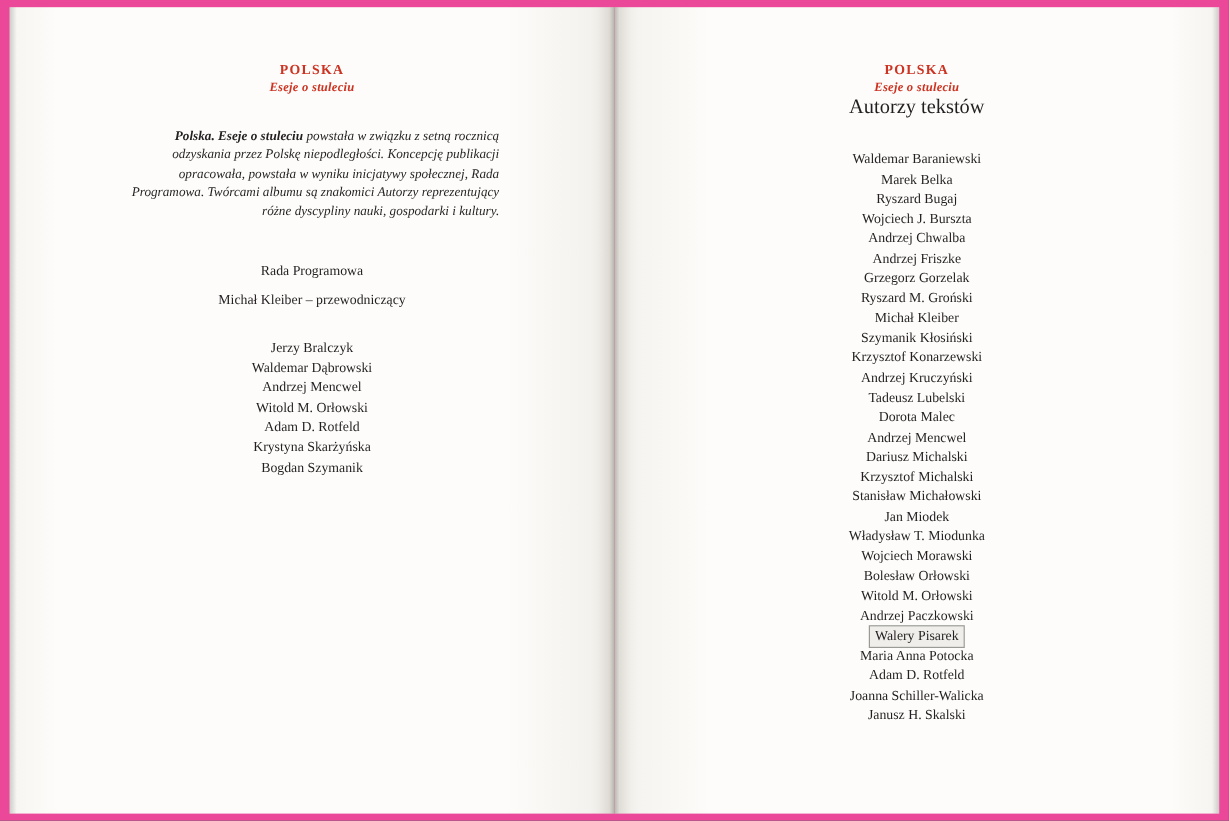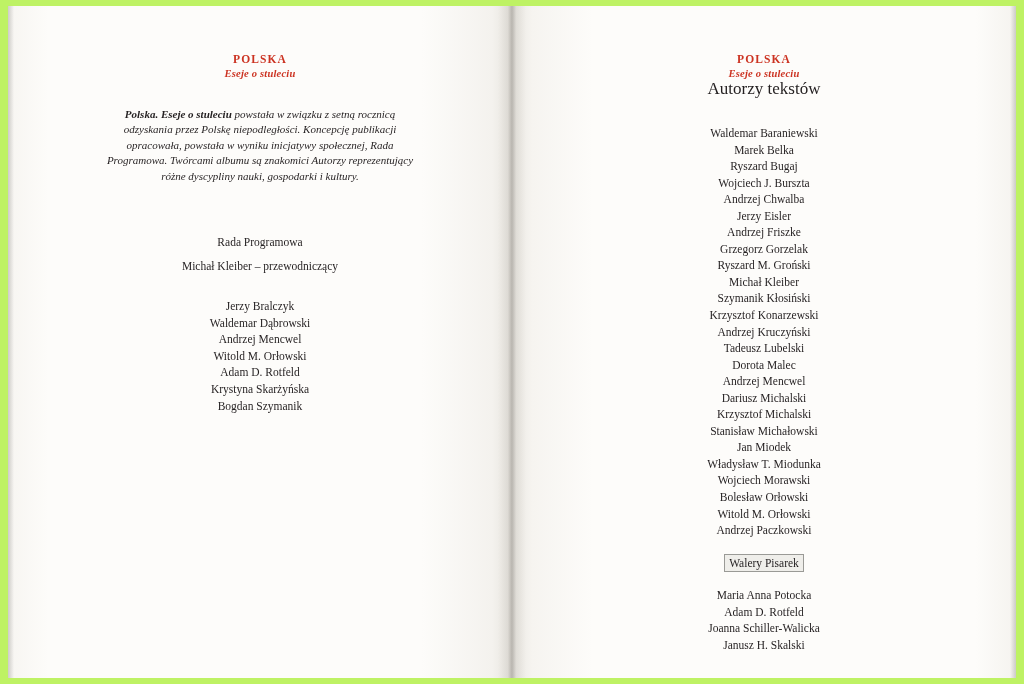--- a/index.html
+++ b/index.html
@@ -10,21 +10,21 @@
   body {
     width: 1024px;
     height: 684px;
     overflow: hidden;
     font-family: "Liberation Serif", serif;
   }
   .book {
     position: relative;
     width: 1024px;
     height: 684px;
-    background: #bef264;
+    background: #ec4899;
   }
   .page {
     position: absolute;
     top: 6px;
     height: 672px;
     background: #fbfaf7;
     box-sizing: border-box;
     overflow: hidden;
   }
   .page-left {
@@ -74,28 +74,28 @@
     font-weight: bold;
     font-style: italic;
     font-size: 10.5px;
     line-height: 14px;
     letter-spacing: 0.2px;
   }
   .blurb {
     margin-top: 26px;
     font-size: 11px;
     line-height: 15.4px;
-    text-align: center;
+    text-align: right;
     font-style: italic;
   }
   .blurb .lead {
     font-weight: bold;
   }
   .section-label {
-    margin-top: 50px;
+    margin-top: 34px;
     font-size: 11.5px;
     line-height: 16px;
   }
   .chair {
     margin-top: 8px;
     font-size: 11.5px;
     line-height: 16px;
   }
   .name-list {
     margin-top: 24px;
@@ -117,21 +117,21 @@
   }
   .authors-list .nm {
     display: block;
     white-space: nowrap;
   }
   .nm.selected {
     display: inline-block;
     outline: 1px solid #9a9a96;
     background: #efeeea;
     padding: 0 4px;
-    margin: 16px;
+    margin: 0;
   }
   .sel-wrap {
     display: block;
   }
   .edge-shadow-left {
     position: absolute;
     top: 6px;
     left: 8px;
     width: 6px;
     height: 672px;
@@ -183,21 +183,20 @@
       <div class="subtitle">Eseje o stuleciu</div>
 
       <div class="authors-label">Autorzy tekstów</div>
 
       <div class="authors-list">
         <span class="nm">Waldemar Baraniewski</span>
         <span class="nm">Marek Belka</span>
         <span class="nm">Ryszard Bugaj</span>
         <span class="nm">Wojciech J. Burszta</span>
         <span class="nm">Andrzej Chwalba</span>
-        <span class="nm">Jerzy Eisler</span>
         <span class="nm">Andrzej Friszke</span>
         <span class="nm">Grzegorz Gorzelak</span>
         <span class="nm">Ryszard M. Groński</span>
         <span class="nm">Michał Kleiber</span>
         <span class="nm">Szymanik Kłosiński</span>
         <span class="nm">Krzysztof Konarzewski</span>
         <span class="nm">Andrzej Kruczyński</span>
         <span class="nm">Tadeusz Lubelski</span>
         <span class="nm">Dorota Malec</span>
         <span class="nm">Andrzej Mencwel</span>

